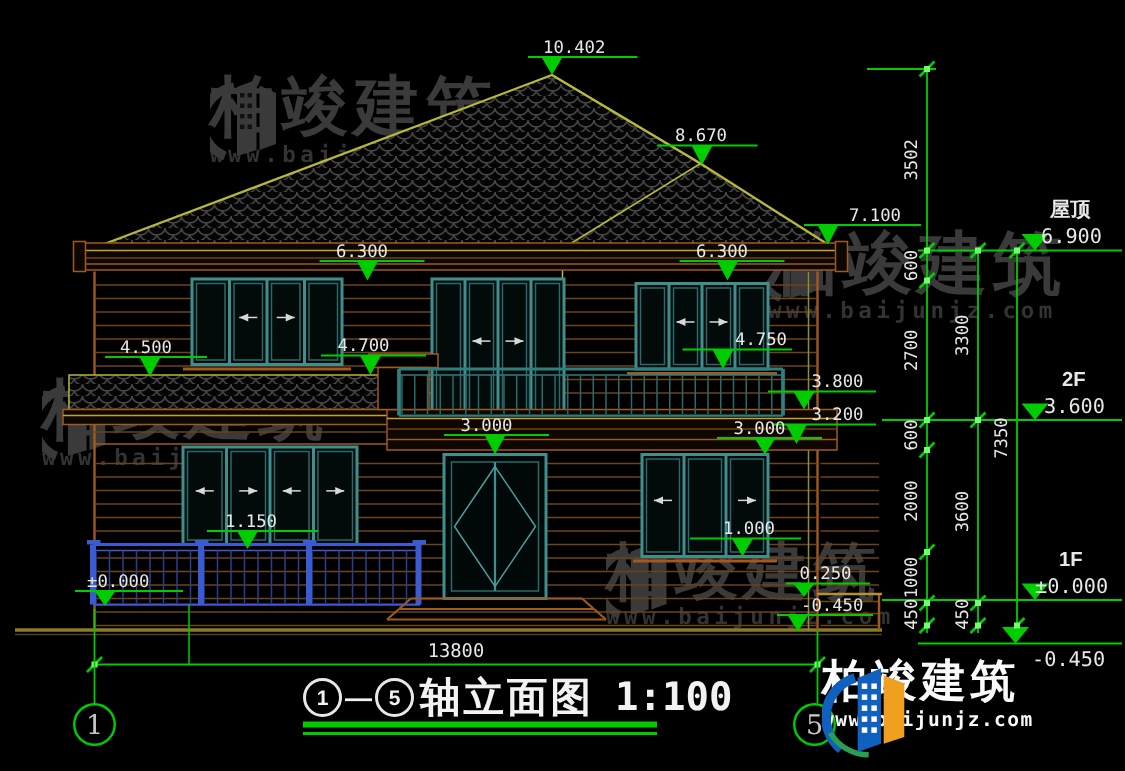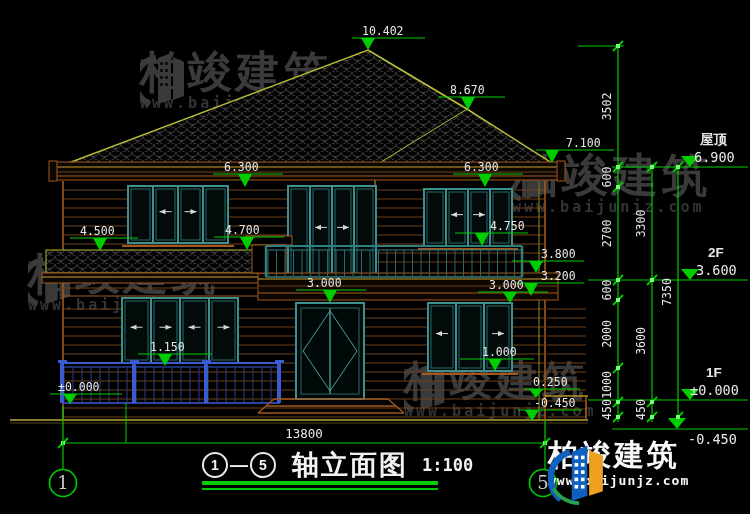--- a/index.html
+++ b/index.html
@@ -10,22 +10,22 @@
   .wm{position:absolute;color:#3a3a3a;font-weight:bold;display:flex;align-items:flex-start;gap:8px;
       white-space:nowrap;line-height:1;}
   .wm .wm-text{font-size:44px;letter-spacing:4px;}
   .wm .wm-url{font-size:15px;letter-spacing:3px;color:#333;margin-top:2px;font-family:"DejaVu Sans Mono",monospace;}
   .wm-icon{flex:0 0 auto;}
   
   #title-row{position:absolute;left:202px;top:447px;display:flex;align-items:center;color:#f2f2f2;}
   .axis-chip{width:22px;height:22px;border:2px solid #e8e8e8;border-radius:50%;display:flex;
              align-items:center;justify-content:center;font-size:14px;font-weight:bold;}
   #title-dash{font-size:18px;font-weight:bold;margin:0 2px;}
-  #title-name{font-size:27px;font-weight:bold;letter-spacing:2px;margin-left:16px;}
-  #title-scale{font-size:17px;font-weight:bold;margin-left:14px;font-family:"DejaVu Sans Mono",monospace;}
+  #title-name{font-size:27px;font-weight:bold;letter-spacing:2px;margin-left:4px;}
+  #title-scale{font-size:26px;font-weight:bold;margin-left:14px;font-family:"DejaVu Sans Mono",monospace;}
   .title-underline{position:absolute;left:202px;width:236px;background:#00cd00;}
   #tu1{top:481px;height:4px;}
   #tu2{top:488px;height:2px;}
   
   #brand{position:absolute;left:548px;top:440px;display:flex;align-items:center;gap:6px;color:#fafafa;
          line-height:1;white-space:nowrap;}
   #brand .b-name{font-size:30px;font-weight:bold;letter-spacing:3px;}
   #brand .b-url{font-size:13px;font-weight:bold;letter-spacing:1px;margin-top:4px;
                 font-family:"DejaVu Sans Mono",monospace;}
 </style>

